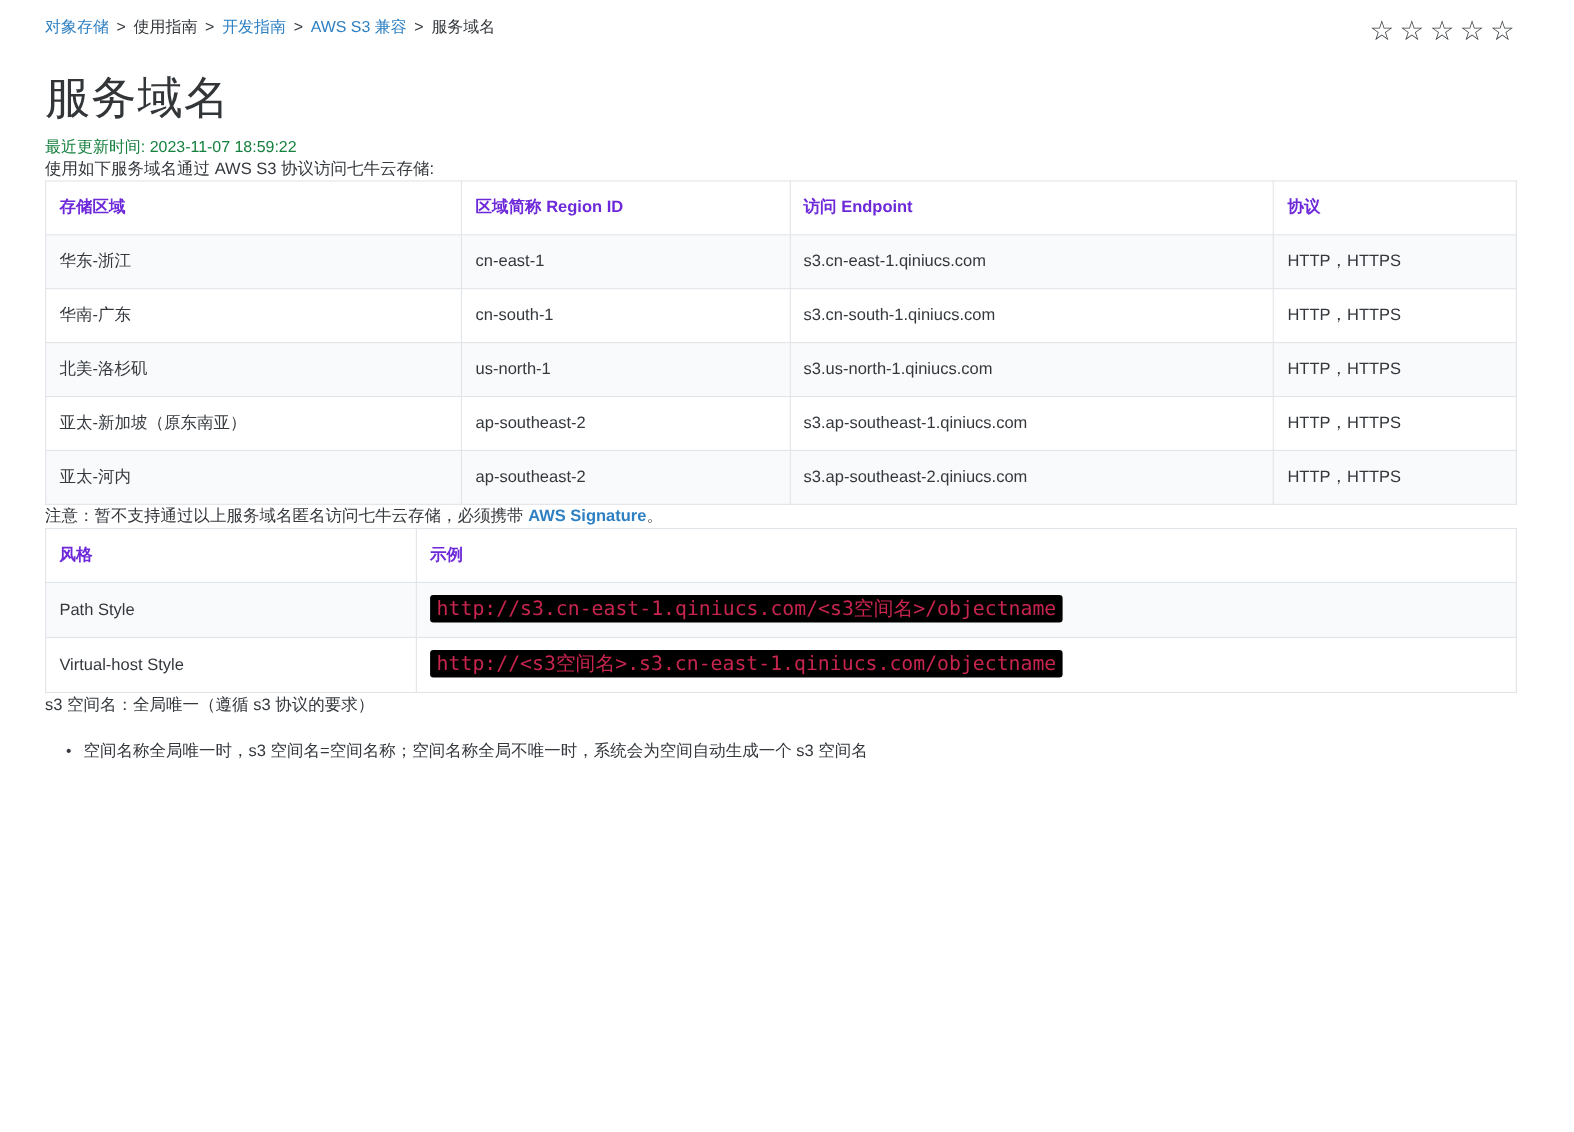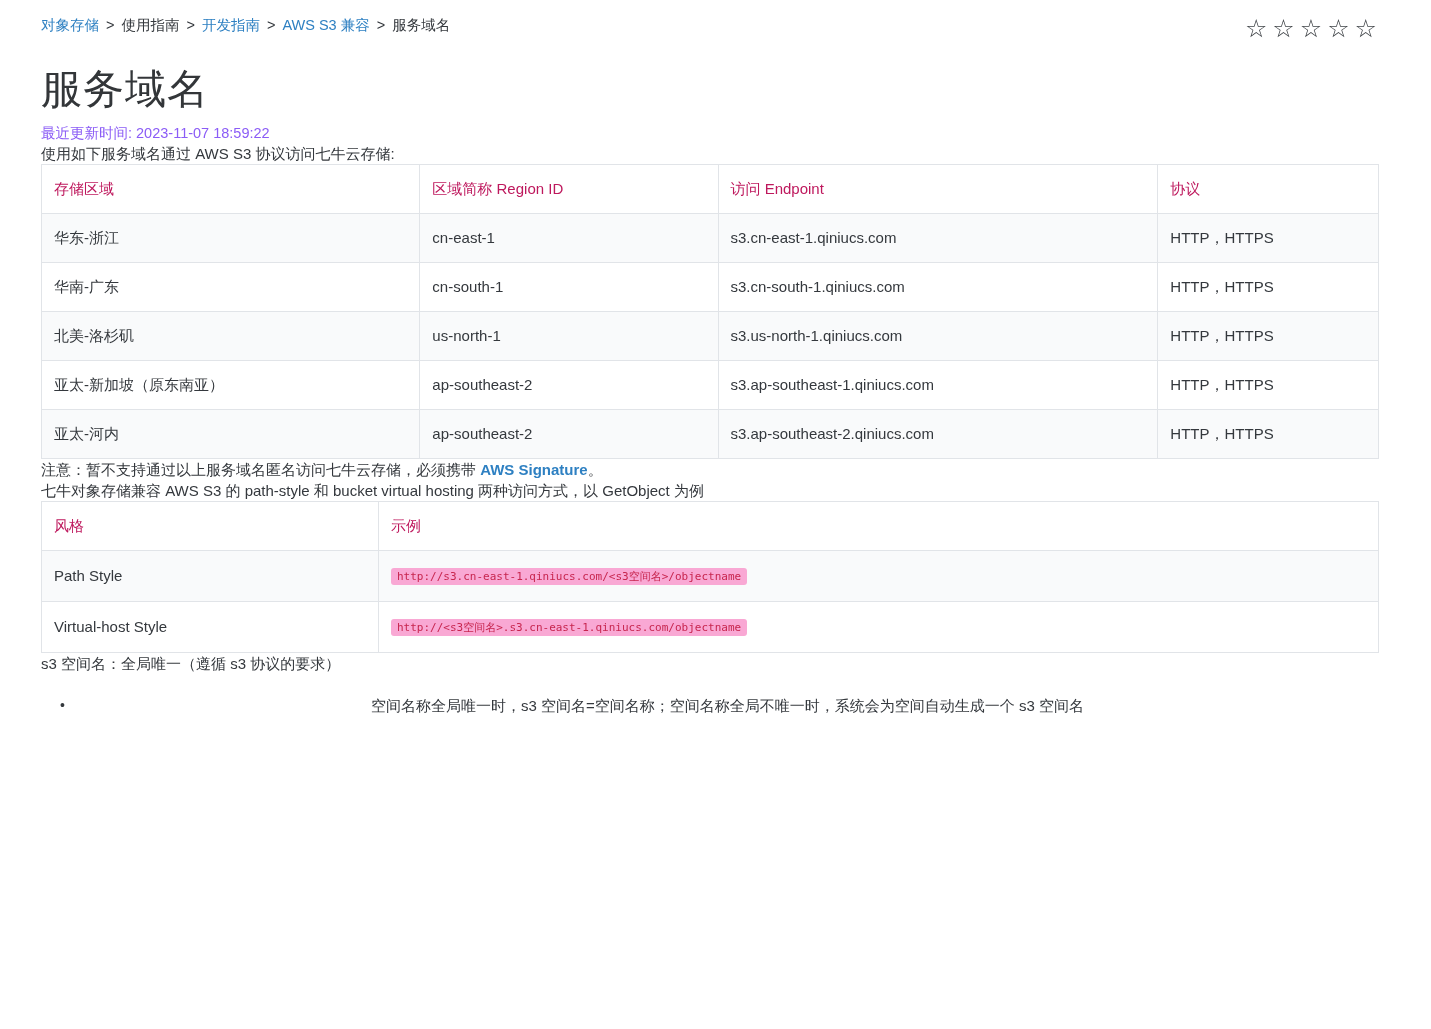--- a/index.html
+++ b/index.html
@@ -54,21 +54,21 @@
     margin: 24px 0 0 0;
     font-size: 41px;
     line-height: 48px;
     font-weight: 500;
     color: #333639;
     letter-spacing: 1px;
   }
   .updated {
     margin-top: 11px;
     font-size: 14.5px;
-    color: #8b5cf6;
+    color: #15803d;
   }
   
   p.text {
     font-size: 15px;
     line-height: 21px;
     margin: 0;
   }
   .intro { margin: 53px 0 21px 0; }
   
   table.tbl {
@@ -79,56 +79,55 @@
   table.tbl th, table.tbl td {
     border: 1px solid #e1e4e8;
     padding: 13px 12px 14px 12px;
     font-size: 15px;
     line-height: 21px;
     text-align: left;
     vertical-align: middle;
     font-weight: normal;
     word-wrap: break-word;
   }
-  table.tbl th { font-weight: 400; color: #be185d; }
+  table.tbl th { font-weight: 700; color: #6d28d9; }
   table.tbl tbody tr:nth-child(odd) { background: #f9fafb; }
   table.tbl tbody tr:nth-child(even) { background: #ffffff; }
   
   .note { margin: 20px 0 0 0; }
   .note a {
     color: #2e80c2;
     font-weight: 700;
     text-decoration: none;
     cursor: pointer;
   }
   .styles-intro { margin: 55px 0 21px 0; }
   
   code.inline-code {
     font-family: "DejaVu Sans Mono", "Liberation Mono", monospace;
-    font-size: 11px;
+    font-size: 18px;
     color: #c7254e;
-    background: #f9a8d4;
+    background: #000000;
     padding: 2px 6px;
     border-radius: 3px;
     white-space: nowrap;
   }
   .s3-note { margin: 21px 0 0 0; }
   
   ul.bullets {
     margin: 21px 0 0 0;
     padding: 0 0 0 35px;
     list-style: none;
   }
   ul.bullets li {
     position: relative;
     font-size: 15px;
     line-height: 21px;
     margin-bottom: 11px;
     padding-left: 0;
-    text-align: center;
   }
   ul.bullets li::before {
     content: "•";
     position: absolute;
     left: -16px;
     top: 0;
     color: #34383d;
     font-size: 14px;
   }
   ul.bullets a {
@@ -206,21 +205,20 @@
         <td>s3.ap-southeast-2.qiniucs.com</td>
         <td>HTTP，HTTPS</td>
       </tr>
     </tbody>
   </table>
 
   <p class="text note">
     <span>注意：暂不支持通过以上服务域名匿名访问七牛云存储，必须携带 </span><a>AWS Signature</a><span>。</span>
   </p>
 
-  <p class="text styles-intro">七牛对象存储兼容 AWS S3 的 path-style 和 bucket virtual hosting 两种访问方式，以 GetObject 为例</p>
 
   <table class="tbl">
     <colgroup>
       <col style="width:25.2%">
         <col style="width:74.8%">
     </colgroup>
     <thead>
       <tr>
         <th>风格</th>
         <th>示例</th>

